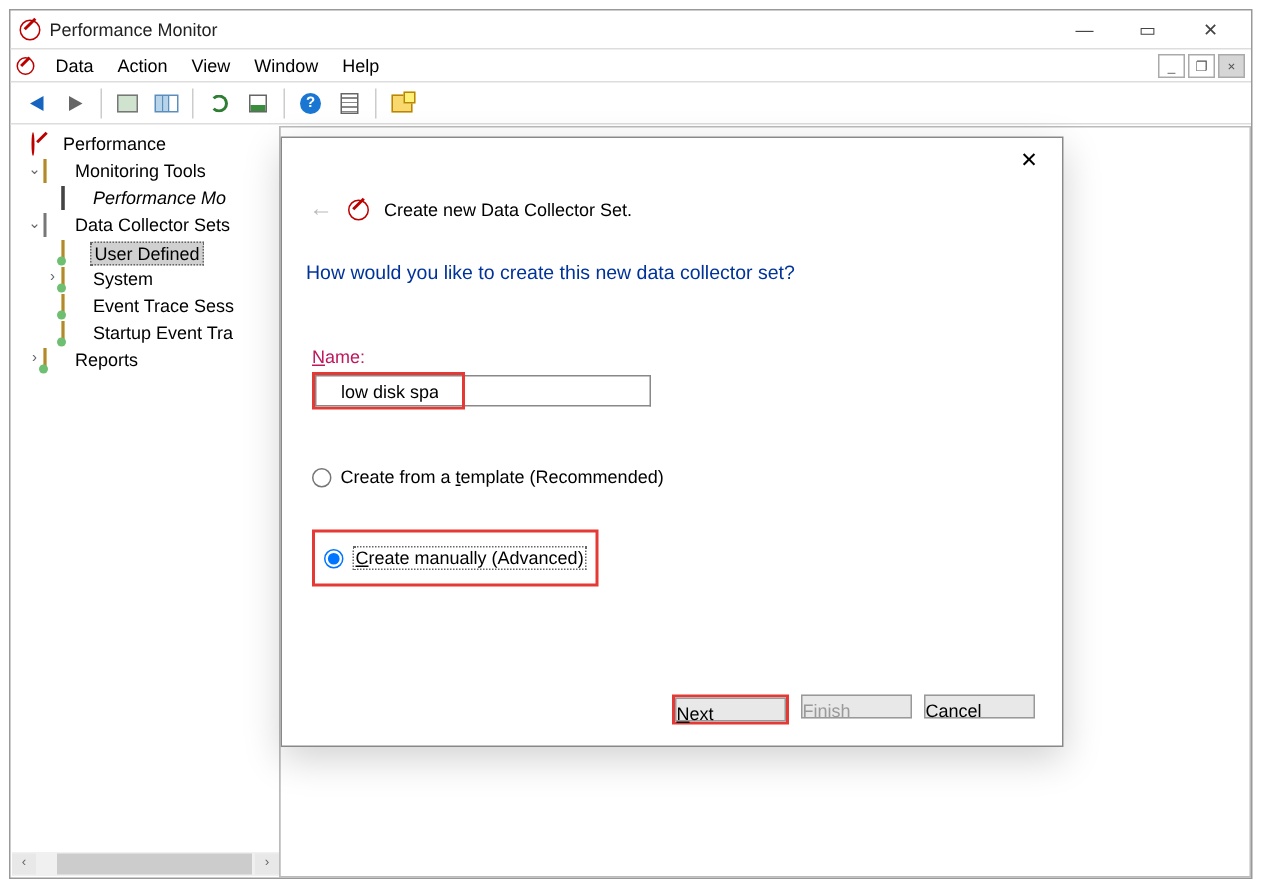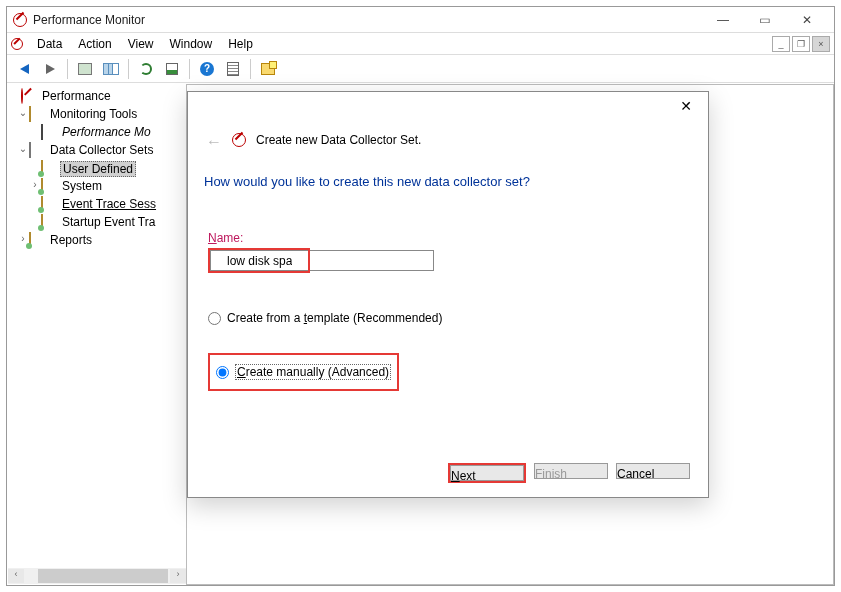--- a/index.html
+++ b/index.html
@@ -176,21 +176,21 @@
       </div>
       <div class="tree-row selected" style="padding-left:32px;">
         <span class="node-icon"><span class="treeicon-ud"></span></span>
         <span class="label">User Defined</span>
       </div>
       <div class="tree-row" style="padding-left:20px;">
         <span class="expand">›</span>
         <span class="node-icon"><span class="treeicon-ud"></span></span>
         <span class="label">System</span>
       </div>
-      <div class="tree-row" style="padding-left:32px;text-decoration:underline;">
+      <div class="tree-row" style="padding-left:32px;">
         <span class="node-icon"><span class="treeicon-ud"></span></span>
         <span class="label">Event Trace Sess</span>
       </div>
       <div class="tree-row" style="padding-left:32px;">
         <span class="node-icon"><span class="treeicon-ud"></span></span>
         <span class="label">Startup Event Tra</span>
       </div>
       <div class="tree-row" style="padding-left:8px;">
         <span class="expand">›</span>
         <span class="node-icon"><span class="treeicon-folder" style="position:relative;"><span style="position:absolute;width:6px;height:6px;background:#6fbf73;border-radius:50%;right:-2px;bottom:-2px;"></span></span></span>

